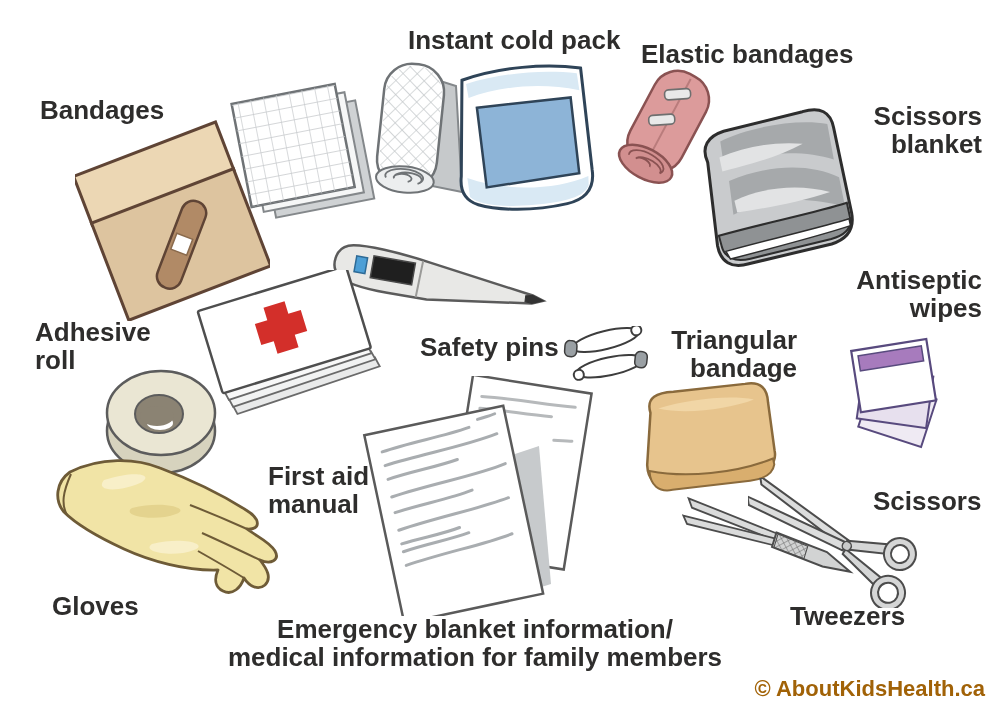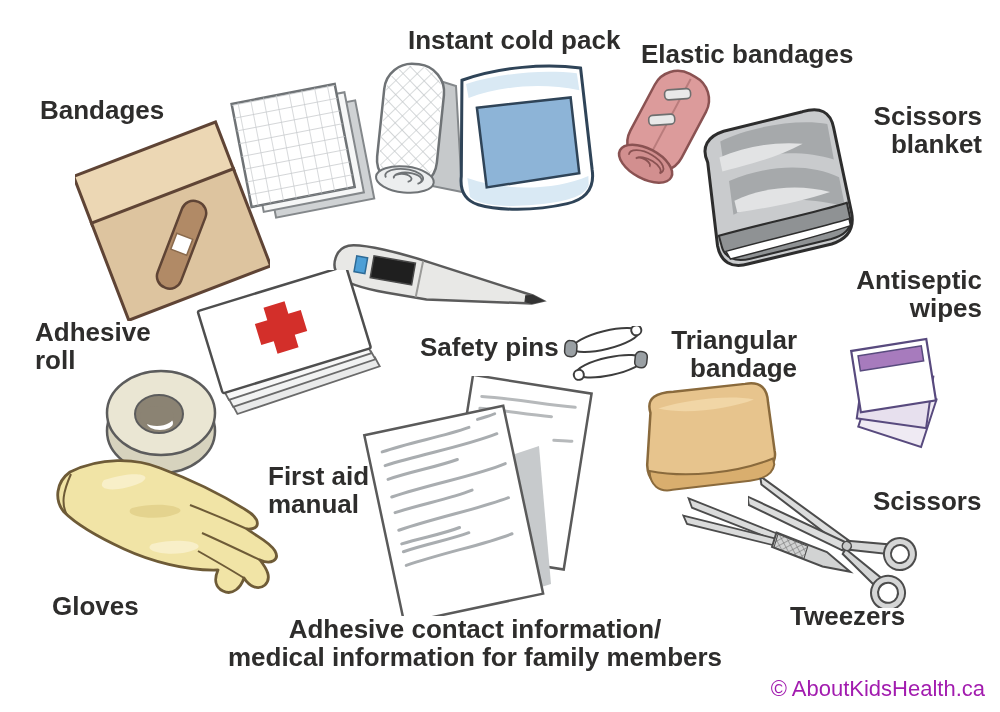--- a/index.html
+++ b/index.html
@@ -9,21 +9,21 @@
   }
   .lbl {
     position:absolute; font-weight:bold; font-size:26px; line-height:28px;
     color:#2e2d2c; white-space:nowrap;
   }
   .lbl span { display:block; }
   .ra { text-align:right; }
   .ctr { text-align:center; white-space:normal; }
   .illus { position:absolute; }
   .copyright {
-    position:absolute; font-weight:normal; font-size:22px; color:#a21caf;
+    position:absolute; font-weight:bold; font-size:22px; color:#a16207;
     white-space:nowrap;
   }
 </style>
 </head>
 <body>
 
 <div class="canvas">
 
   <div class="lbl" style="left:40px; top:96px;">
       <span>Bandages</span>
@@ -70,21 +70,21 @@
 
   <div class="lbl" style="left:873px; top:478px;margin-top:9px;">
       <span>Scissors</span>
     </div>
 
   <div class="lbl" style="left:52px; top:592px;">
       <span>Gloves</span>
     </div>
 
   <div class="lbl ctr" style="left:160px; top:615px; width:630px;">
-    <span>Adhesive contact information/</span>
+    <span>Emergency blanket information/</span>
     <span>medical information for family members</span>
   </div>
 
   <div class="lbl" style="left:790px; top:602px;">
       <span>Tweezers</span>
     </div>
 
   <div class="copyright" style="right:15px; top:676px;"><span>© AboutKidsHealth.ca</span></div>
 
   <div class="illus" style="left:75px; top:116px;">

